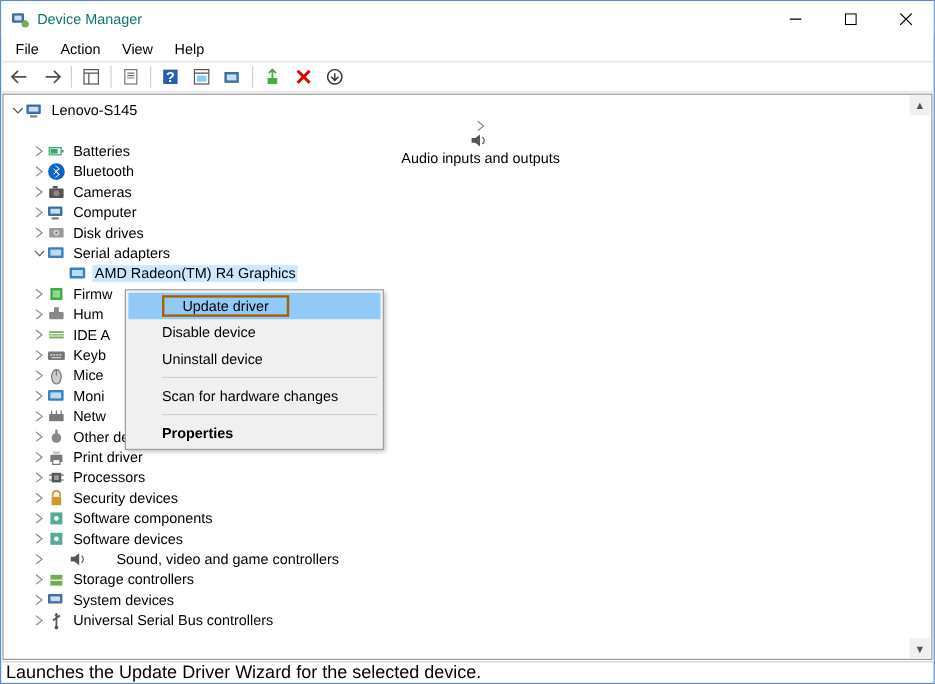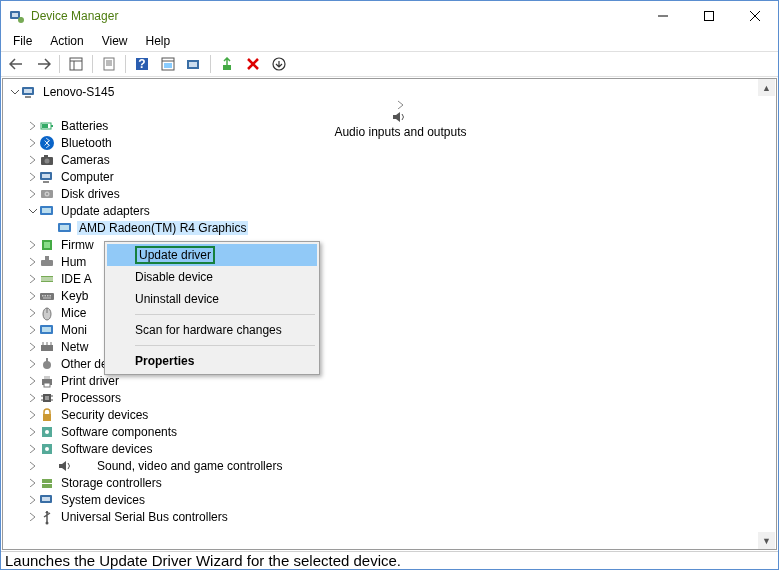--- a/index.html
+++ b/index.html
@@ -1,40 +1,40 @@
 <!DOCTYPE html>
 <html><head>
 <meta charset="utf-8">
 <style>
 * { margin: 0; padding: 0; box-sizing: border-box; font-family: "Segoe UI", Tahoma, sans-serif; font-size: 12px; }
 body { background: #fff; width: 779px; height: 570px; overflow: hidden; border: 1px solid #5a8ed0; }
 .titlebar { background: #fff; height: 30px; display: flex; align-items: center; padding-left: 8px; }
 .titlebar .icon { width: 16px; height: 16px; margin-right: 6px; }
-.titlebar .title { flex: 1; color: #4d7c0f; font-size: 12px; }
+.titlebar .title { flex: 1; color: #0f766e; font-size: 12px; }
 .titlebar .btns { display: flex; }
 .titlebar .btn { width: 46px; height: 30px; display: flex; align-items: center; justify-content: center; color: #000; }
 .titlebar .btn.close { width: 46px; }
 .menubar { height: 20px; display: flex; align-items: center; padding: 0 4px; gap: 2px; }
 .menubar .item { padding: 2px 8px; font-size: 12px; cursor: default; }
 .toolbar { height: 26px; border-top: 1px solid #e0e0e0; border-bottom: 1px solid #e0e0e0; display: flex; align-items: center; padding: 0 4px; gap: 2px; }
 .toolbar .tbtn { width: 24px; height: 22px; display: flex; align-items: center; justify-content: center; border: 1px solid transparent; }
 .toolbar .sep { width: 1px; height: 18px; background: #d0d0d0; margin: 0 2px; }
 .content { position: relative; height: 472px; border: 1px solid #9a9a9a; margin: 1px; overflow: hidden; background:#fff; }
 .tree { padding: 4px 0 4px 2px; height: 100%; overflow-y: scroll; }
 .node { display: flex; align-items: center; height: 17px; white-space: nowrap; }
 .exp { width: 14px; height: 14px; display: inline-flex; align-items: center; justify-content: center; font-size: 10px; color: #666; }
 .nicon { width: 16px; height: 16px; margin-right: 4px; display:inline-flex; align-items:center; justify-content:center; }
 .label { padding: 0 2px; }
 .label.sel { background: #cce8ff; }
 .ctx { position: absolute; left: 101px; top: 162px; width: 216px; background: #f0f0f0; border: 1px solid #a0a0a0; box-shadow: 2px 2px 4px rgba(0,0,0,.3); padding: 2px; }
 .ctx .row { height: 22px; display: flex; align-items: center; padding-left: 28px; font-size: 12px; }
 .ctx .row.hl { background: #91c9f7; }
 .ctx .row.bold { font-weight: bold; }
 .ctx .csep { height: 1px; background: #d0d0d0; margin: 4px 2px 4px 28px; }
-.redbox { border: 2px solid #15803d; padding: 0 2px; }
+.redbox { border: 2px solid #a16207; padding: 0 15px; }
 .status { height: 18px; border-top: 1px solid #d0d0d0; padding: 1px 4px; font-size: 15px; display:flex; align-items:center;}
 .scrollbar-btn { position:absolute; right:1px; width:17px; height:17px; background:#f0f0f0; display:flex; align-items:center; justify-content:center; font-size:9px; color:#555;}
 svg { display:block; }
 </style>
 </head>
 <body>
 
 <div class="titlebar">
   <span class="icon">
     <svg width="16" height="16">
@@ -256,21 +256,21 @@
           <svg width="9" height="9">
             <path d="M1 3 L5 7 L9 3" fill="none" stroke="#555"></path>
           </svg>
         </span>
       <span class="nicon">
           <svg width="16" height="16">
             <rect x="1" y="3" width="13" height="9" fill="#3a7ec5" rx="1"></rect>
             <rect x="3" y="5" width="9" height="5" fill="#bde"></rect>
           </svg>
         </span>
-      <span class="label">Update adapters</span>
+      <span class="label">Serial adapters</span>
     </div>
     <div class="node" style="padding-left:52px">
       <span class="nicon">
           <svg width="16" height="16">
             <rect x="1" y="3" width="13" height="9" fill="#3a7ec5" rx="1"></rect>
             <rect x="3" y="5" width="9" height="5" fill="#bde"></rect>
           </svg>
         </span>
       <span class="label sel">AMD Radeon(TM) R4 Graphics</span>
     </div>

